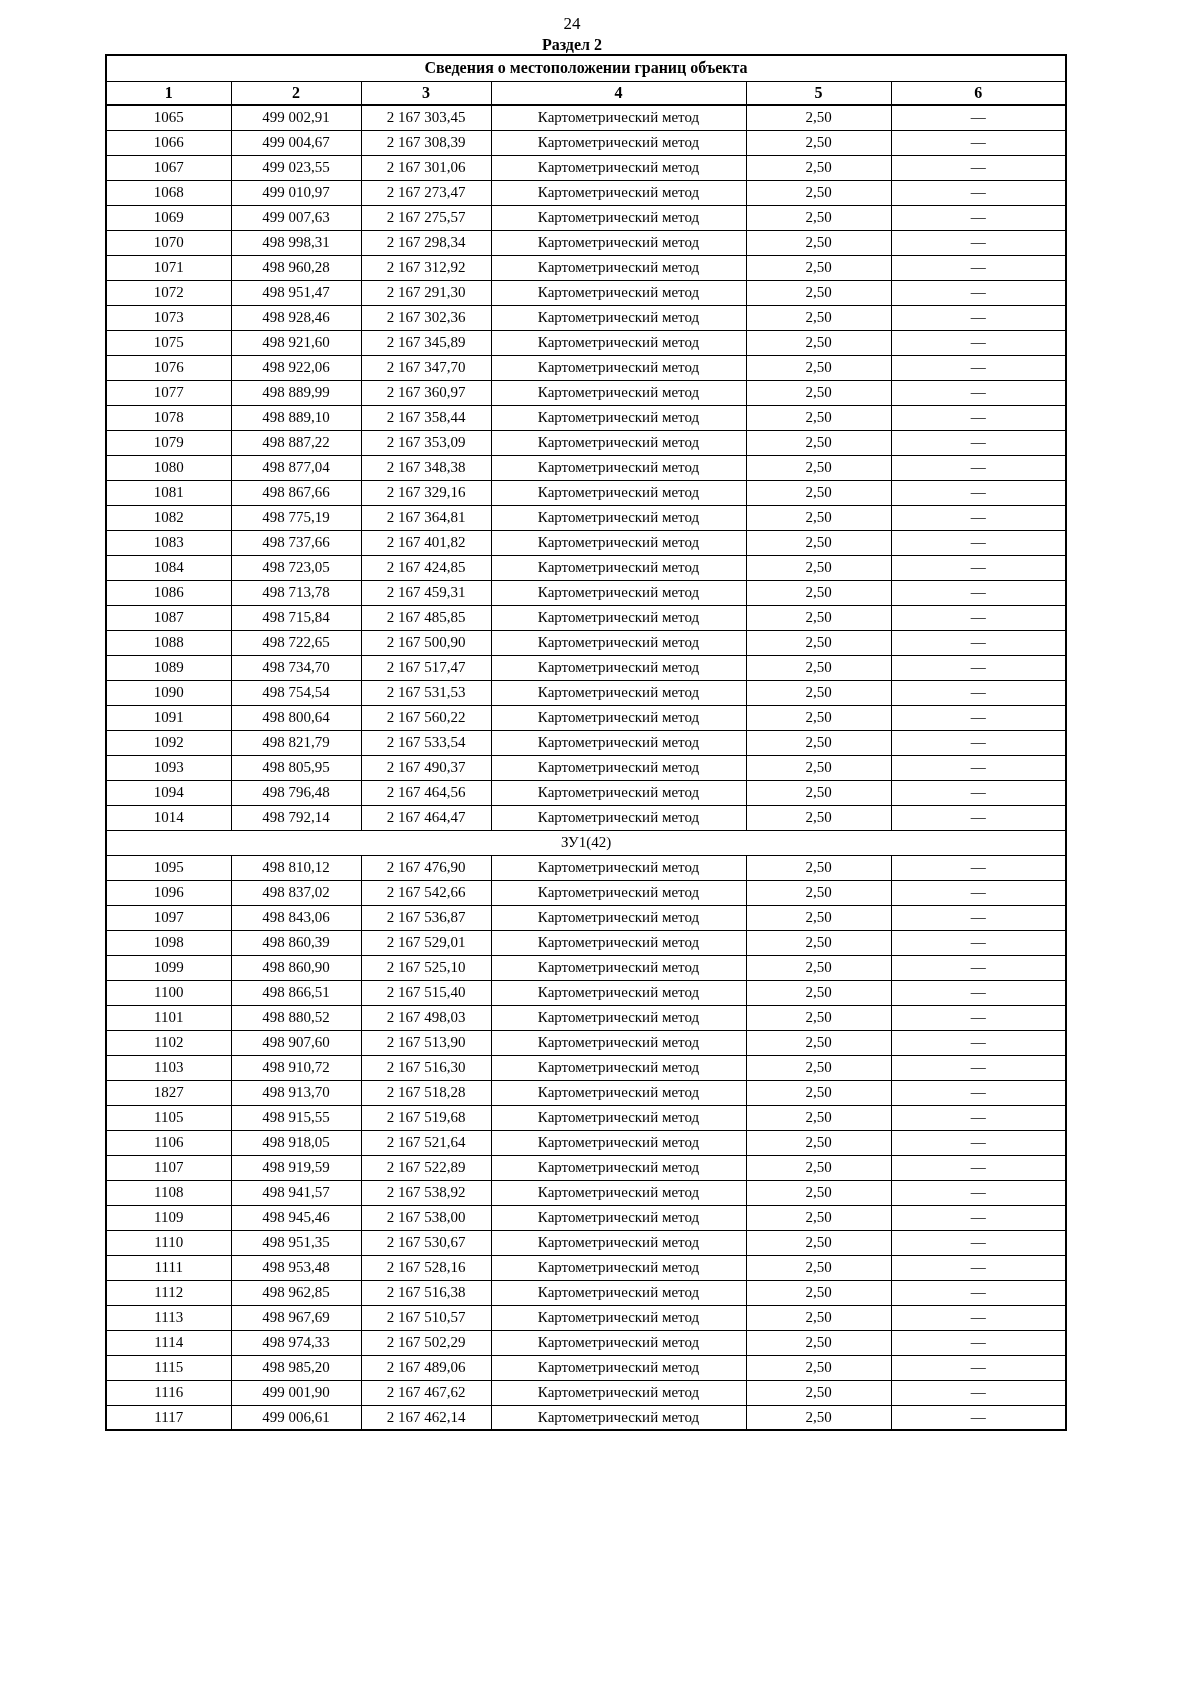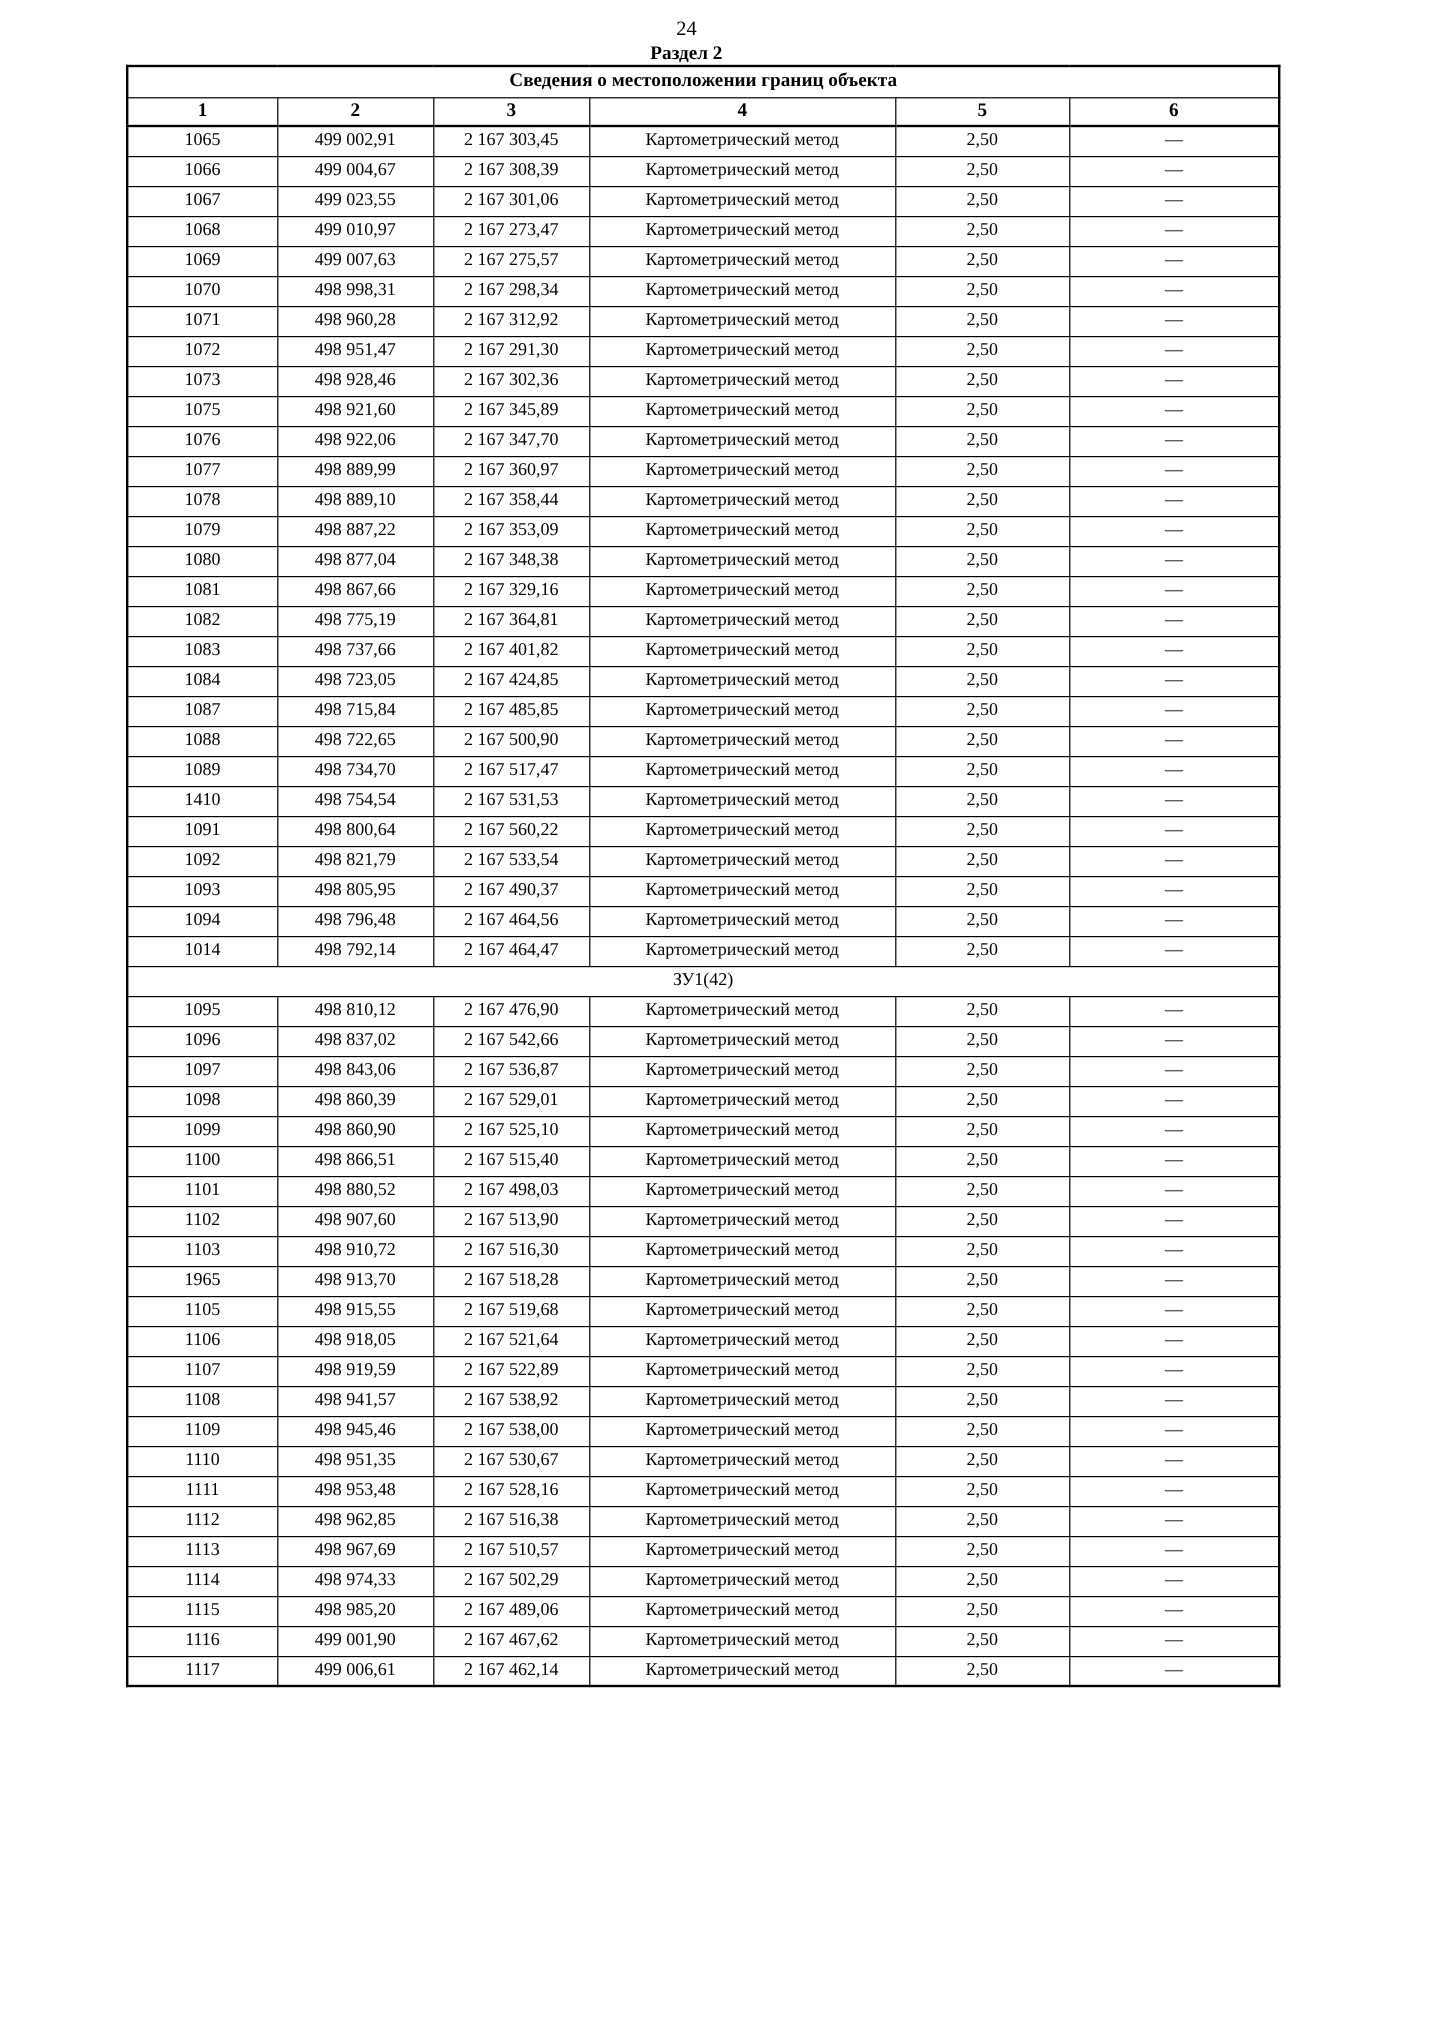--- a/index.html
+++ b/index.html
@@ -245,20 +245,28 @@
         </tr>
         <tr>
           <td>1084</td>
           <td>498 723,05</td>
           <td>2 167 424,85</td>
           <td>Картометрический метод</td>
           <td>2,50</td>
           <td>—</td>
         </tr>
         <tr>
+          <td>1086</td>
+          <td>498 713,78</td>
+          <td>2 167 459,31</td>
+          <td>Картометрический метод</td>
+          <td>2,50</td>
+          <td>—</td>
+        </tr>
+        <tr>
           <td>1087</td>
           <td>498 715,84</td>
           <td>2 167 485,85</td>
           <td>Картометрический метод</td>
           <td>2,50</td>
           <td>—</td>
         </tr>
         <tr>
           <td>1088</td>
           <td>498 722,65</td>
@@ -269,21 +277,21 @@
         </tr>
         <tr>
           <td>1089</td>
           <td>498 734,70</td>
           <td>2 167 517,47</td>
           <td>Картометрический метод</td>
           <td>2,50</td>
           <td>—</td>
         </tr>
         <tr>
-          <td>1410</td>
+          <td>1090</td>
           <td>498 754,54</td>
           <td>2 167 531,53</td>
           <td>Картометрический метод</td>
           <td>2,50</td>
           <td>—</td>
         </tr>
         <tr>
           <td>1091</td>
           <td>498 800,64</td>
           <td>2 167 560,22</td>
@@ -392,21 +400,21 @@
         </tr>
         <tr>
           <td>1103</td>
           <td>498 910,72</td>
           <td>2 167 516,30</td>
           <td>Картометрический метод</td>
           <td>2,50</td>
           <td>—</td>
         </tr>
         <tr>
-          <td>1965</td>
+          <td>1827</td>
           <td>498 913,70</td>
           <td>2 167 518,28</td>
           <td>Картометрический метод</td>
           <td>2,50</td>
           <td>—</td>
         </tr>
         <tr>
           <td>1105</td>
           <td>498 915,55</td>
           <td>2 167 519,68</td>

